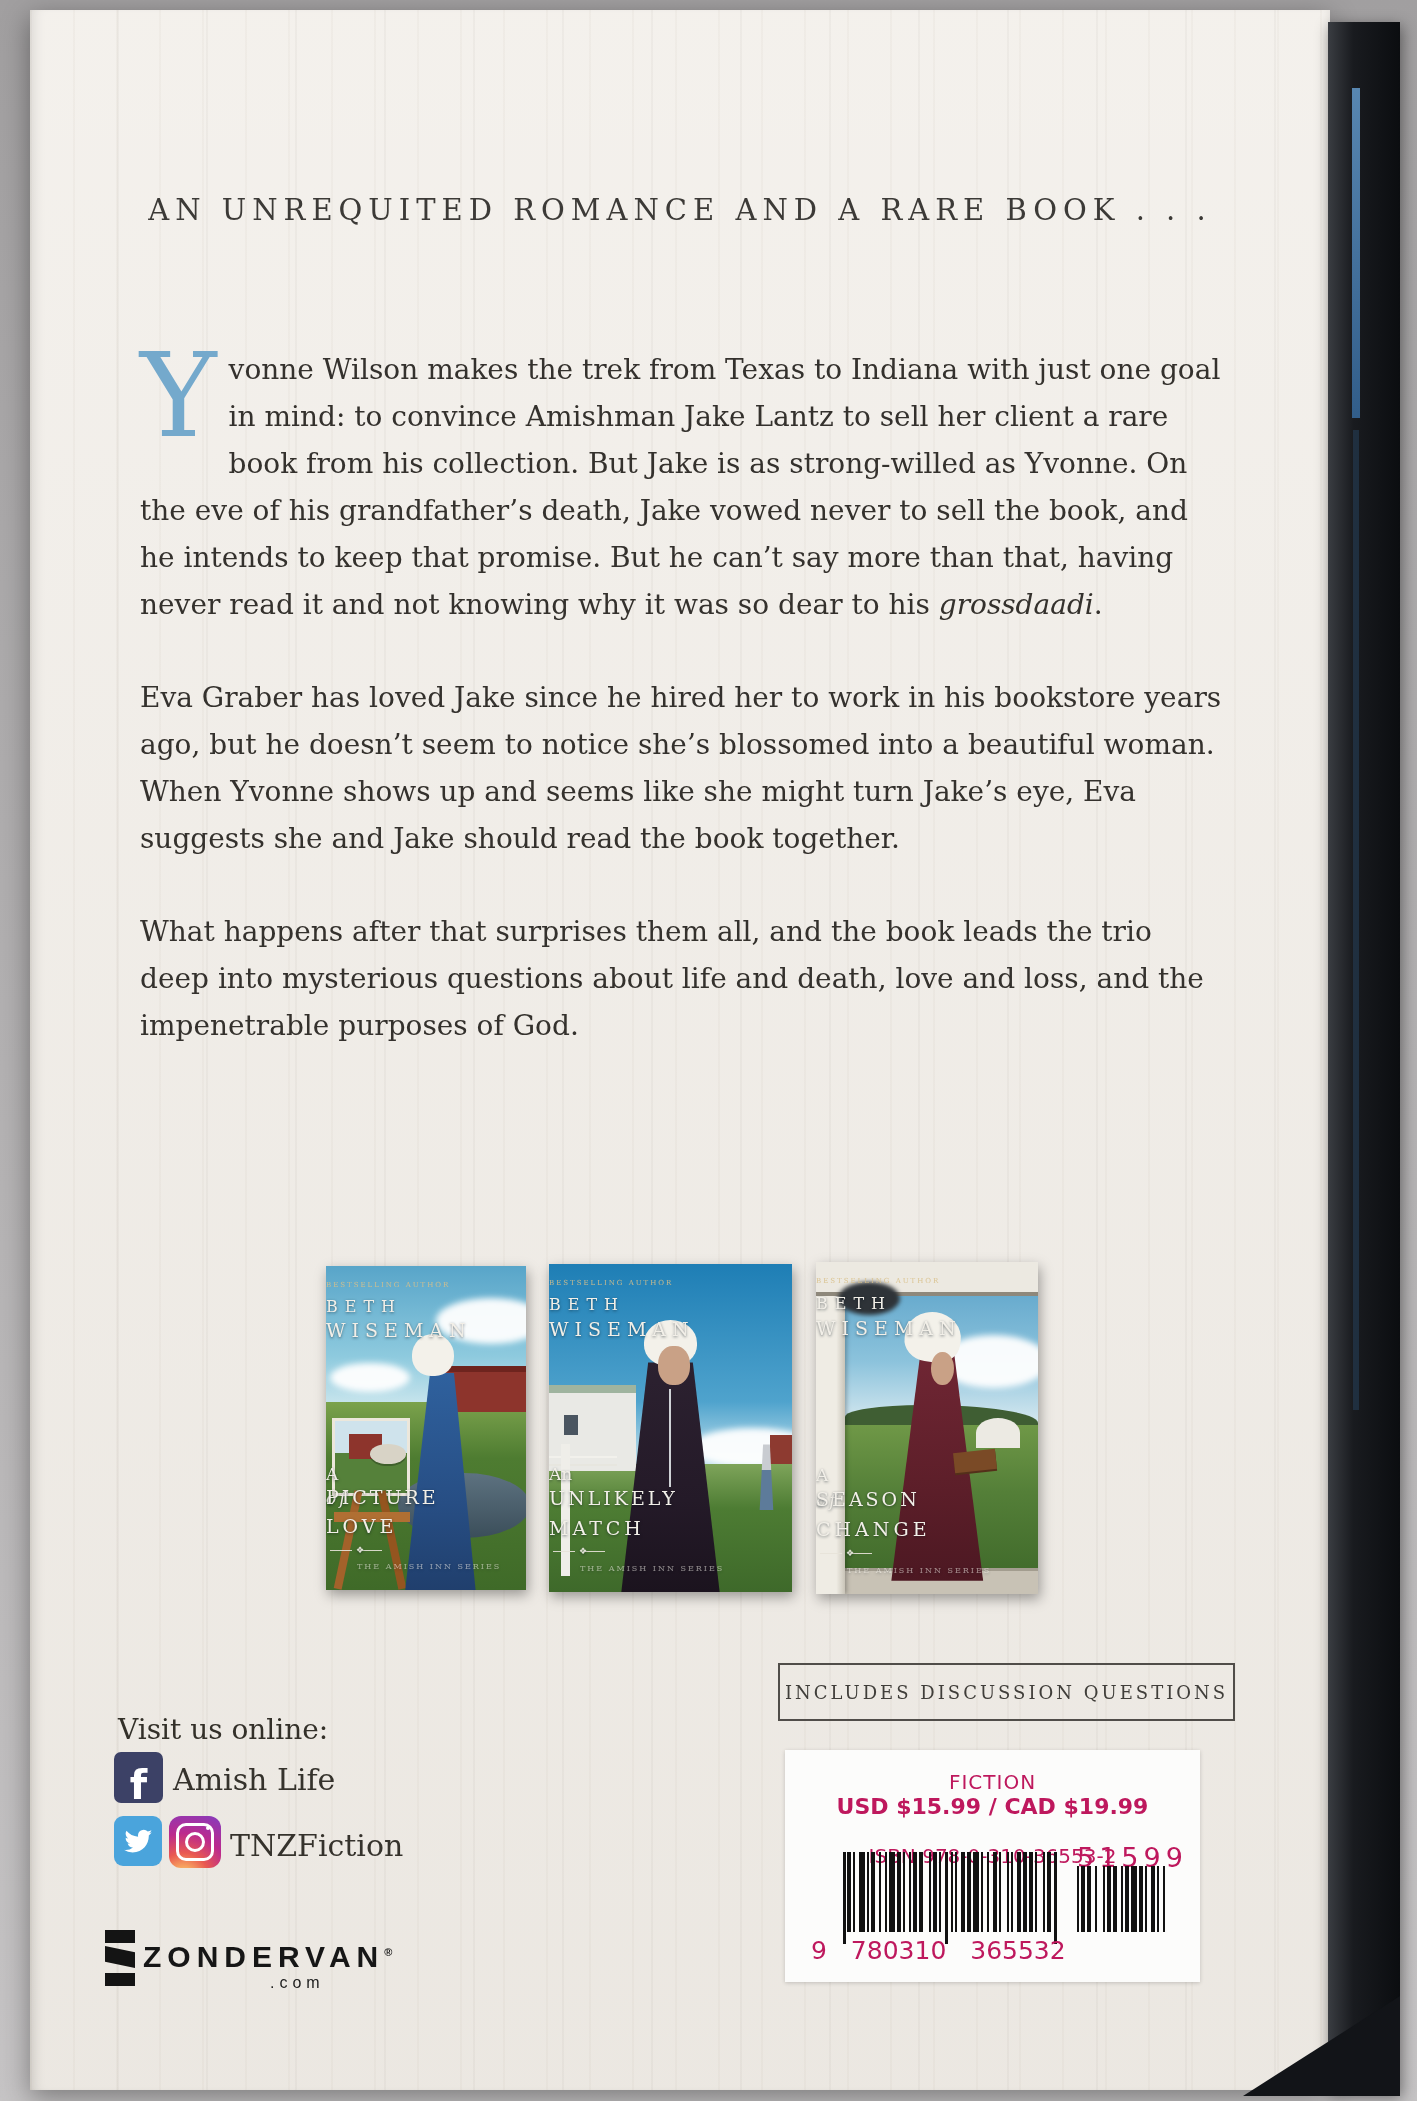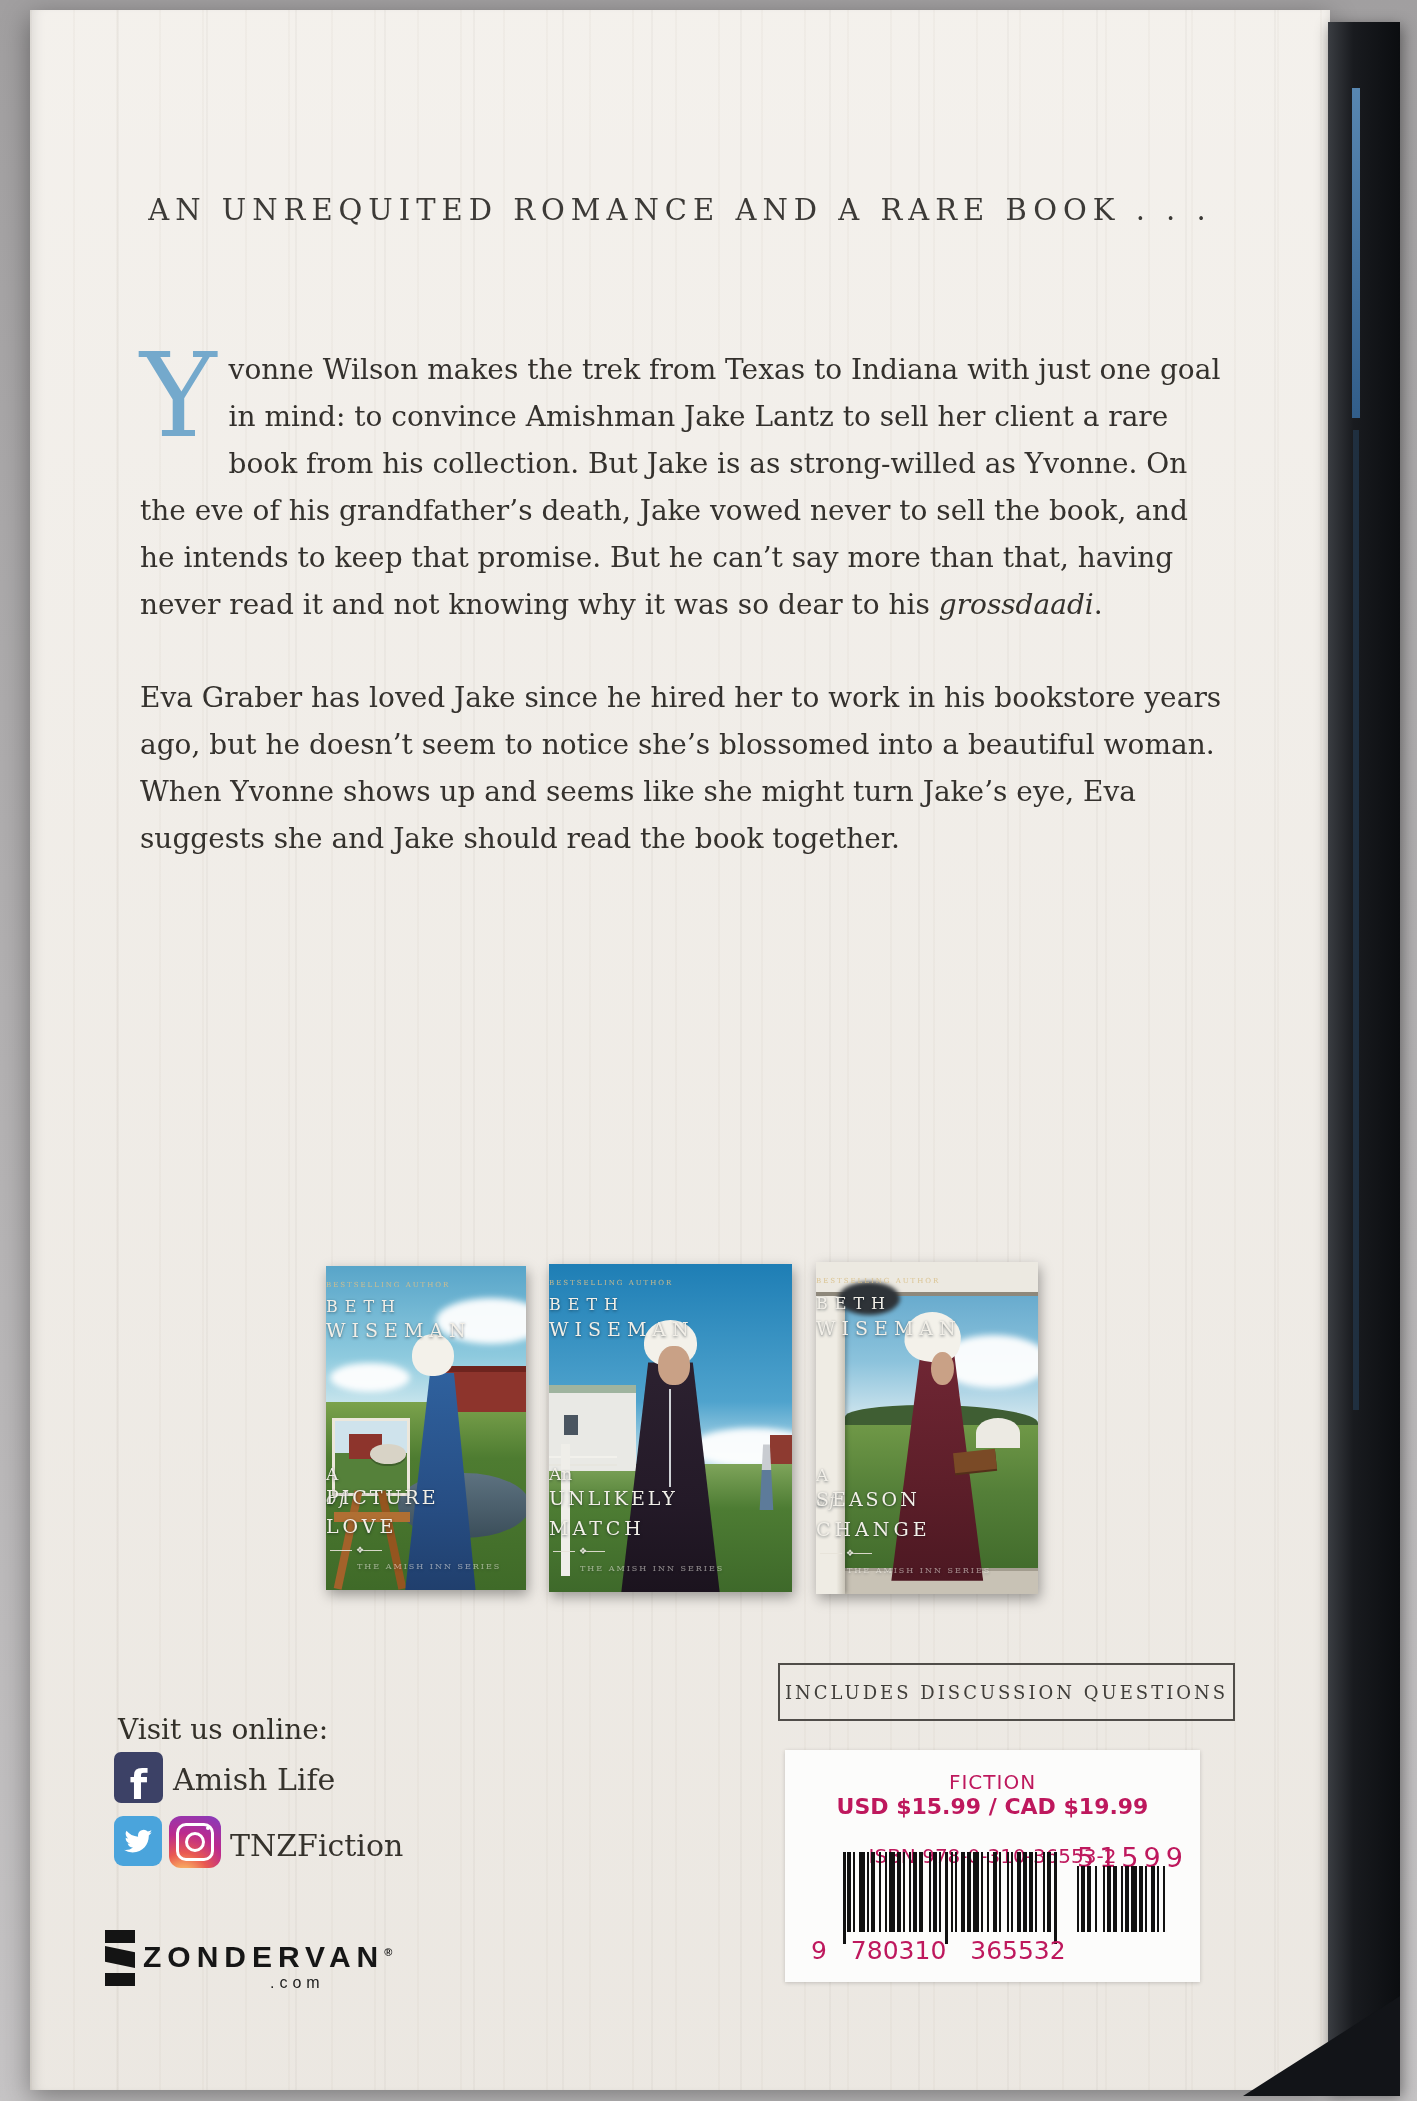--- a/index.html
+++ b/index.html
@@ -156,20 +156,21 @@
 
 <div class="stage">
   <div class="book">
     <div class="grain"></div>
 
     <div class="tagline">AN UNREQUITED ROMANCE AND A RARE BOOK . . .</div>
 
     <div class="synopsis">
       <p><span class="dropcap">Y</span><span>vonne Wilson makes the trek from Texas to Indiana with just one goal in mind: to convince Amishman Jake Lantz to sell her client a rare book from his collection. But Jake is as strong-willed as Yvonne. On the eve of his grandfather’s death, Jake vowed never to sell the book, and he intends to keep that promise. But he can’t say more than that, having never read it and not knowing why it was so dear to his </span><span class="gross">grossdaadi</span><span>.</span></p>
       <p>Eva Graber has loved Jake since he hired her to work in his bookstore years ago, but he doesn’t seem to notice she’s blossomed into a beautiful woman. When Yvonne shows up and seems like she might turn Jake’s eye, Eva suggests she and Jake should read the book together.</p>
+      <p>What happens after that surprises them all, and the book leads the trio deep into mysterious questions about life and death, love and loss, and the impenetrable purposes of God.</p>
     </div>
 
 
     <div class="cover c1">
       <div class="sky"></div>
       <div class="cloud" style="left:55%;top:10%;width:55%;height:14%;"></div>
       <div class="cloud" style="left:2%;top:30%;width:40%;height:9%;"></div>
       <div class="grass"></div>
       <div class="silo"></div>
       <div class="barn"></div>

